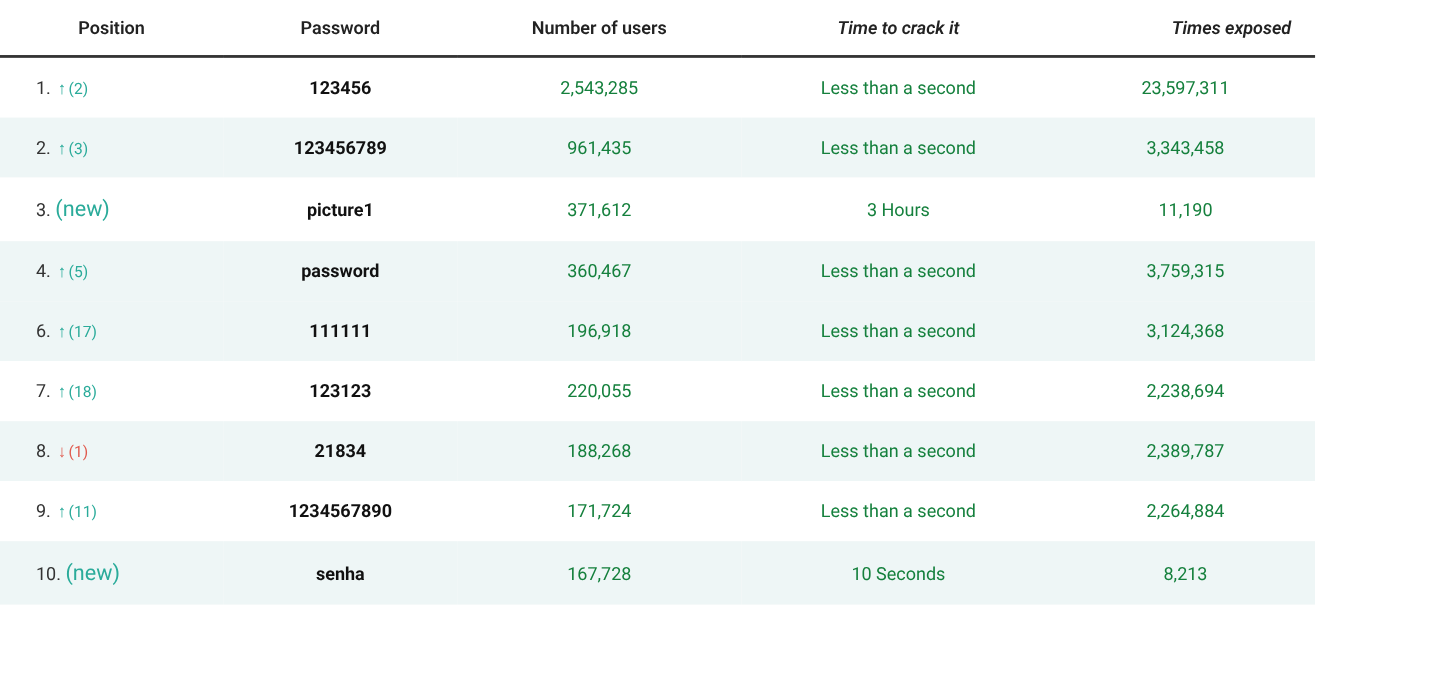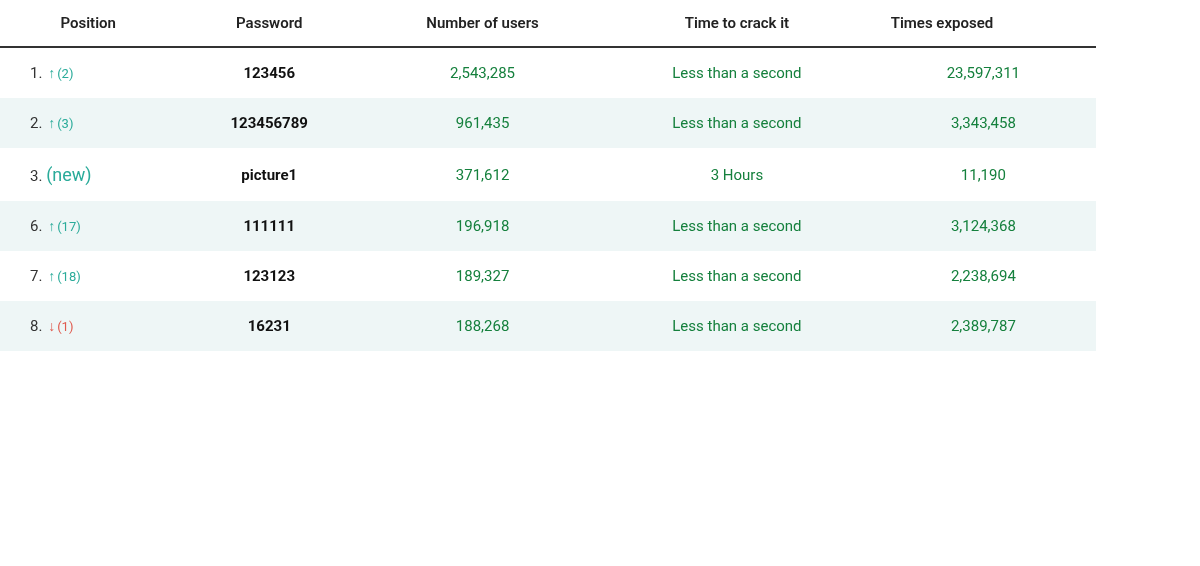--- a/index.html
+++ b/index.html
@@ -43,24 +43,26 @@
     thead th.col-password {
       text-align: center;
     }
 
     thead th.col-users {
       text-align: center;
     }
 
     thead th.col-time {
       text-align: center;
+      font-style: italic;
     }
 
     thead th.col-exposed {
-      text-align: left;
+      text-align: right;
+      font-style: italic;
     }
 
     tbody tr {
       background: #ffffff;
     }
 
     tbody tr.shaded {
       background: #eef6f6;
     }
 
@@ -149,35 +151,56 @@
           <td>3,343,458</td>
         </tr>
         <tr>
           <td class="col-position"><span class="pos-number">3.</span> <span class="pos-change-new">(new)</span></td>
           <td class="col-password">picture1</td>
           <td>371,612</td>
           <td>3 Hours</td>
           <td>11,190</td>
         </tr>
         <tr class="shaded">
+          <td class="col-position"><span class="pos-number">4.</span> <span class="pos-arrow-up">↑</span><span class="pos-change">(5)</span></td>
+          <td class="col-password">password</td>
+          <td>360,467</td>
+          <td>Less than a second</td>
+          <td>3,759,315</td>
+        </tr>
+        <tr class="shaded">
           <td class="col-position"><span class="pos-number">6.</span> <span class="pos-arrow-up">↑</span><span class="pos-change">(17)</span></td>
           <td class="col-password">111111</td>
           <td>196,918</td>
           <td>Less than a second</td>
           <td>3,124,368</td>
         </tr>
         <tr>
           <td class="col-position"><span class="pos-number">7.</span> <span class="pos-arrow-up">↑</span><span class="pos-change">(18)</span></td>
           <td class="col-password">123123</td>
-          <td>189,327</td>
+          <td>220,055</td>
           <td>Less than a second</td>
           <td>2,238,694</td>
         </tr>
         <tr class="shaded">
           <td class="col-position"><span class="pos-number">8.</span> <span class="pos-arrow-down">↓</span><span class="pos-change-down">(1)</span></td>
-          <td class="col-password">16231</td>
+          <td class="col-password">21834</td>
           <td>188,268</td>
           <td>Less than a second</td>
           <td>2,389,787</td>
+        </tr>
+        <tr>
+          <td class="col-position"><span class="pos-number">9.</span> <span class="pos-arrow-up">↑</span><span class="pos-change">(11)</span></td>
+          <td class="col-password">1234567890</td>
+          <td>171,724</td>
+          <td>Less than a second</td>
+          <td>2,264,884</td>
+        </tr>
+        <tr class="shaded">
+          <td class="col-position"><span class="pos-number">10.</span> <span class="pos-change-new">(new)</span></td>
+          <td class="col-password">senha</td>
+          <td>167,728</td>
+          <td>10 Seconds</td>
+          <td>8,213</td>
         </tr>
       </tbody>
   </table>
 </div>
 
 </body></html>

